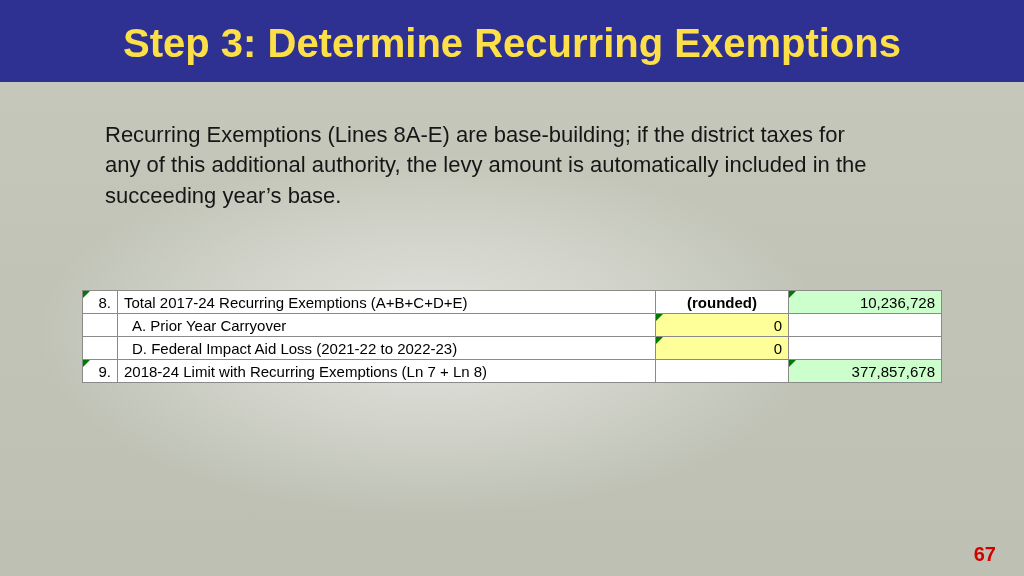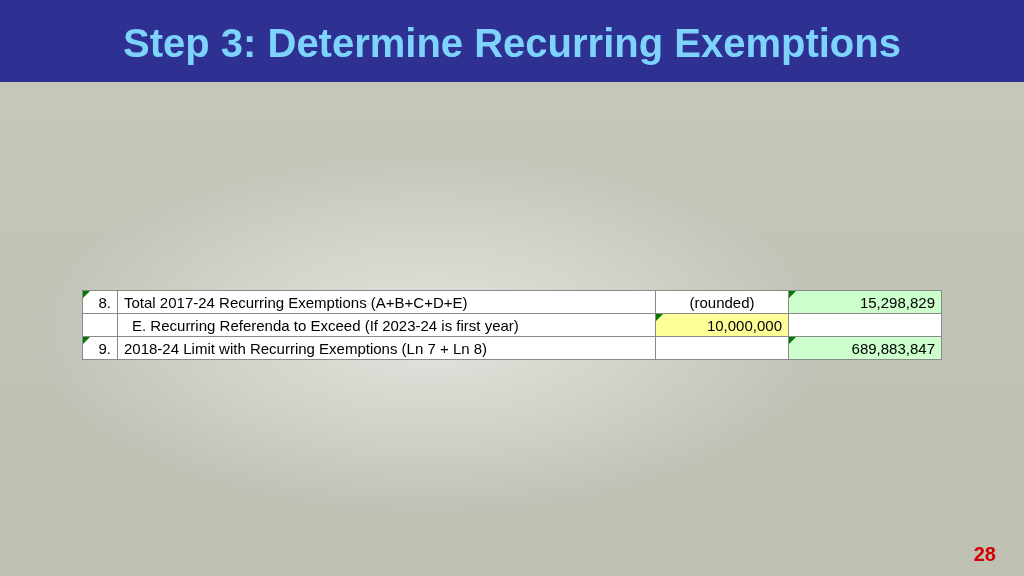--- a/index.html
+++ b/index.html
@@ -24,21 +24,21 @@
   .title-bar {
     background: #2e3192;
     height: 78px;
     display: flex;
     align-items: center;
     justify-content: center;
     padding-top: 4px;
   }
   .title-bar h1 {
     margin: 0;
-    color: #7dd3fc;
+    color: #fde047;
     font-size: 40px;
     font-weight: 800;
     letter-spacing: 0px;
     font-family: "Arial Black", Arial, sans-serif;
   }
   .body-text {
     position: absolute;
     left: 105px;
     top: 120px;
     width: 780px;
@@ -67,21 +67,21 @@
     vertical-align: middle;
     position: relative;
   }
   td.lineno { width: 22px; text-align: right; padding-right: 4px; }
   td.label  { }
   td.label.indent { padding-left: 14px; }
   td.col2   { width: 120px; text-align: right; padding-right: 10px; }
   td.col3   { width: 140px; text-align: right; padding-right: 10px; }
   .bg-yellow { background: #ffff99; }
   .bg-green  { background: #ccffcc; }
-  .rounded-note { text-align: center !important; }
+  .rounded-note { text-align: center !important; font-weight: bold; }
   
   .mark-tl::before {
     content: "";
     position: absolute;
     left: 0; top: 0;
     border-top: 7px solid #007a00;
     border-right: 7px solid transparent;
   }
   .page-num {
     position: absolute;
@@ -94,41 +94,48 @@
 </style>
 </head>
 <body>
 
 <div class="slide">
 
   <div class="title-bar">
     <h1>Step 3: Determine Recurring Exemptions</h1>
   </div>
 
+  <div class="body-text">Recurring Exemptions (Lines 8A-E) are base-building; if the district taxes for any of this additional authority, the levy amount is automatically included in the succeeding year’s base.</div>
 
   <div class="table-wrap">
     <table class="sheet">
       <tbody id="tbody">
           <tr>
             <td class="lineno mark-tl">8.</td>
             <td class="label">Total 2017-24 Recurring Exemptions (A+B+C+D+E)</td>
             <td class="col2 rounded-note">(rounded)</td>
-            <td class="col3 bg-green mark-tl">15,298,829</td>
+            <td class="col3 bg-green mark-tl">10,236,728</td>
           </tr>
           <tr>
             <td class="lineno"></td>
-            <td class="label indent"><span>E.</span> <span> Recurring Referenda to Exceed (If 2023-24 is first year)</span></td>
-            <td class="col2 bg-yellow mark-tl">10,000,000</td>
+            <td class="label indent"><span>A.</span> <span> Prior Year Carryover</span></td>
+            <td class="col2 bg-yellow mark-tl">0</td>
+            <td class="col3 "></td>
+          </tr>
+          <tr>
+            <td class="lineno"></td>
+            <td class="label indent"><span>D.</span> <span> Federal Impact Aid Loss (2021-22 to 2022-23)</span></td>
+            <td class="col2 bg-yellow mark-tl">0</td>
             <td class="col3 "></td>
           </tr>
           <tr>
             <td class="lineno mark-tl">9.</td>
             <td class="label">2018-24 Limit with Recurring Exemptions  (Ln 7 + Ln 8)</td>
             <td class="col2 "></td>
-            <td class="col3 bg-green mark-tl">689,883,847</td>
+            <td class="col3 bg-green mark-tl">377,857,678</td>
           </tr>
         </tbody>
     </table>
   </div>
 
-  <div class="page-num">28</div>
+  <div class="page-num">67</div>
 
 </div>
 
 </body></html>

